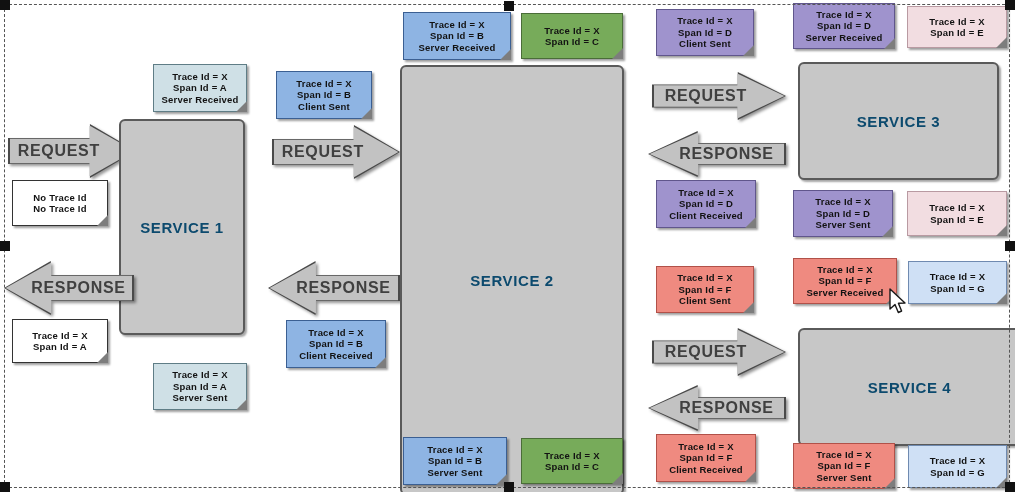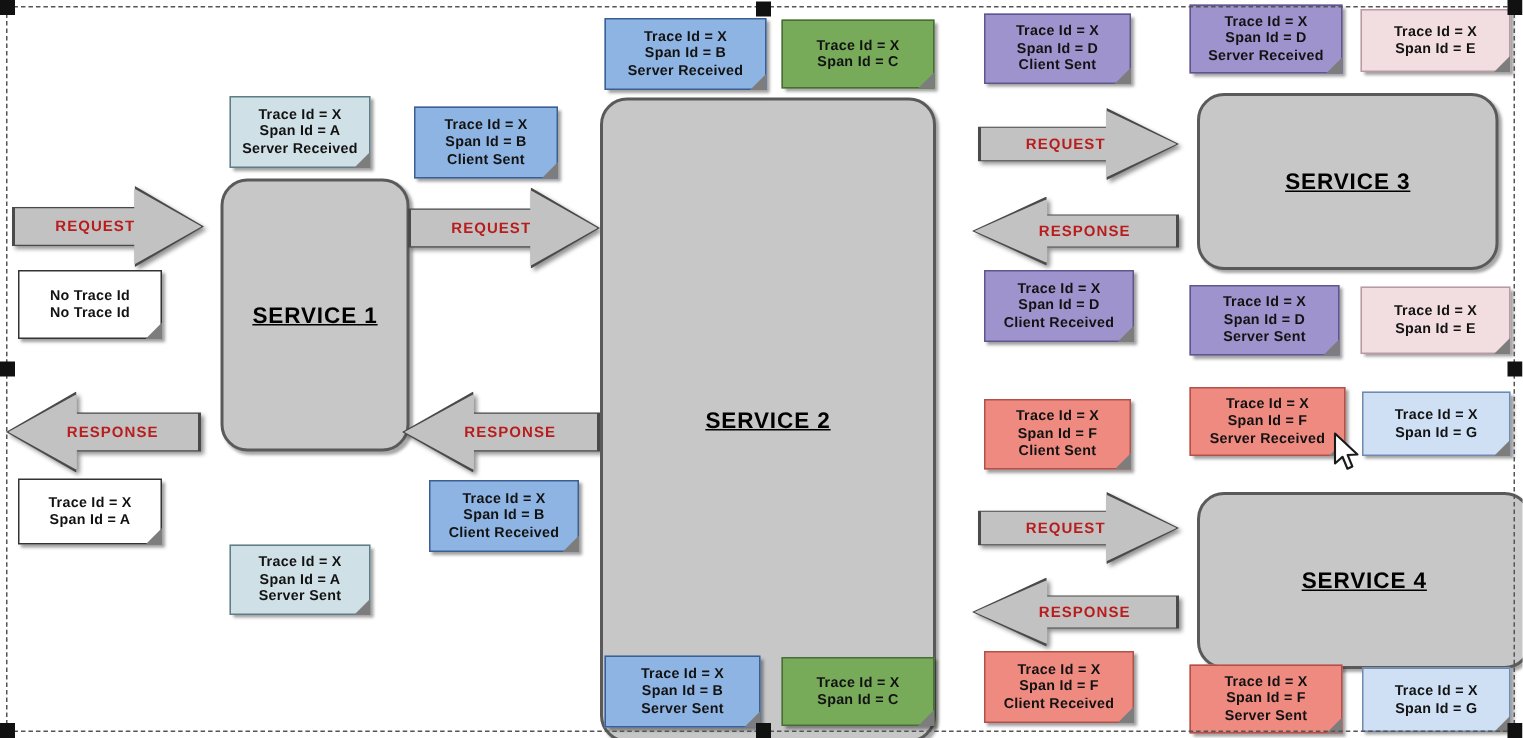--- a/index.html
+++ b/index.html
@@ -6,24 +6,24 @@
   body{width:1015px;height:492px;position:relative;overflow:hidden;
        font-family:"Liberation Sans",sans-serif;}
 
   
   #selection-frame{position:absolute;left:4px;top:4px;width:1006px;height:484px;
     border:1px dashed #555;box-sizing:border-box;pointer-events:none;}
   .handle{position:absolute;width:10px;height:10px;background:#111;}
 
   
   .service{position:absolute;background:#c7c7c7;border:2px solid #5a5a5a;
-    border-radius:18px;box-sizing:border-box;
+    border-radius:6px;box-sizing:border-box;
     display:flex;align-items:center;justify-content:center;
-    font-size:15px;font-weight:bold;color:#000000;letter-spacing:.6px;
-    box-shadow:2px 2px 2px rgba(0,0,0,.35);text-decoration:underline;}
+    font-size:15px;font-weight:bold;color:#0c4a6e;letter-spacing:.6px;
+    box-shadow:2px 2px 2px rgba(0,0,0,.35);}
 
   
   .note{position:absolute;box-sizing:border-box;
     border:1px solid #444;
     display:flex;flex-direction:column;align-items:center;justify-content:center;
     font-size:9.5px;font-weight:bold;color:#121212;line-height:11.5px;
     text-align:center;letter-spacing:.2px;
     box-shadow:2px 2px 2px rgba(0,0,0,.38);}
   .note .ln{display:block;white-space:nowrap;}
   .note::after{content:"";position:absolute;right:-1px;bottom:-1px;
@@ -34,21 +34,21 @@
   .n-ltblue{background:#cfe0e6;border-color:#5f7d86;}
   .n-blue  {background:#8eb4e3;border-color:#3b5f92;}
   .n-green {background:#77ab5a;border-color:#4a6d38;}
   .n-purple{background:#9f93cd;border-color:#60568c;}
   .n-pink  {background:#f2dde1;border-color:#b99aa2;}
   .n-red   {background:#ef8a80;border-color:#b15149;}
 
   
   .arrow{position:absolute;
     display:flex;align-items:center;justify-content:center;
-    font-size:10px;font-weight:bold;color:#b91c1c;letter-spacing:.7px;
+    font-size:16px;font-weight:bold;color:#404040;letter-spacing:.7px;
     filter:drop-shadow(2px 2px 1.5px rgba(0,0,0,.42));}
   .arrow .outline{position:absolute;inset:0;background:#4a4a4a;}
   .arrow.right .outline{
     -webkit-clip-path:polygon(0 26%,64% 26%,64% 0,100% 50%,64% 100%,64% 74%,0 74%);
     clip-path:polygon(0 26%,64% 26%,64% 0,100% 50%,64% 100%,64% 74%,0 74%);}
   .arrow.left .outline{
     -webkit-clip-path:polygon(100% 26%,36% 26%,36% 0,0 50%,36% 100%,36% 74%,100% 74%);
     clip-path:polygon(100% 26%,36% 26%,36% 0,0 50%,36% 100%,36% 74%,100% 74%);}
   .arrow .inner{position:absolute;left:1.6px;top:1.6px;right:1.6px;bottom:1.6px;
     background:#c2c2c2;}
@@ -78,21 +78,21 @@
   <div class="outline"></div>
   <div class="inner"></div>
   <span class="lbl">REQUEST</span>
 </div>
 
 <div class="note n-white" style="left:12px;top:180px;width:96px;height:46px;">
   <span class="ln">No Trace Id</span>
   <span class="ln">No Trace Id</span>
 </div>
 
-<div class="service" style="left:147px;top:119px;width:126px;height:182px;">
+<div class="service" style="left:119px;top:119px;width:126px;height:216px;">
   <span>SERVICE 1</span>
 </div>
 
 <div class="arrow left" style="left:4px;top:261px;width:130px;height:54px;">
   <div class="outline"></div>
   <div class="inner"></div>
   <span class="lbl">RESPONSE</span>
 </div>
 
 <div class="note n-white" style="left:12px;top:319px;width:96px;height:44px;">

